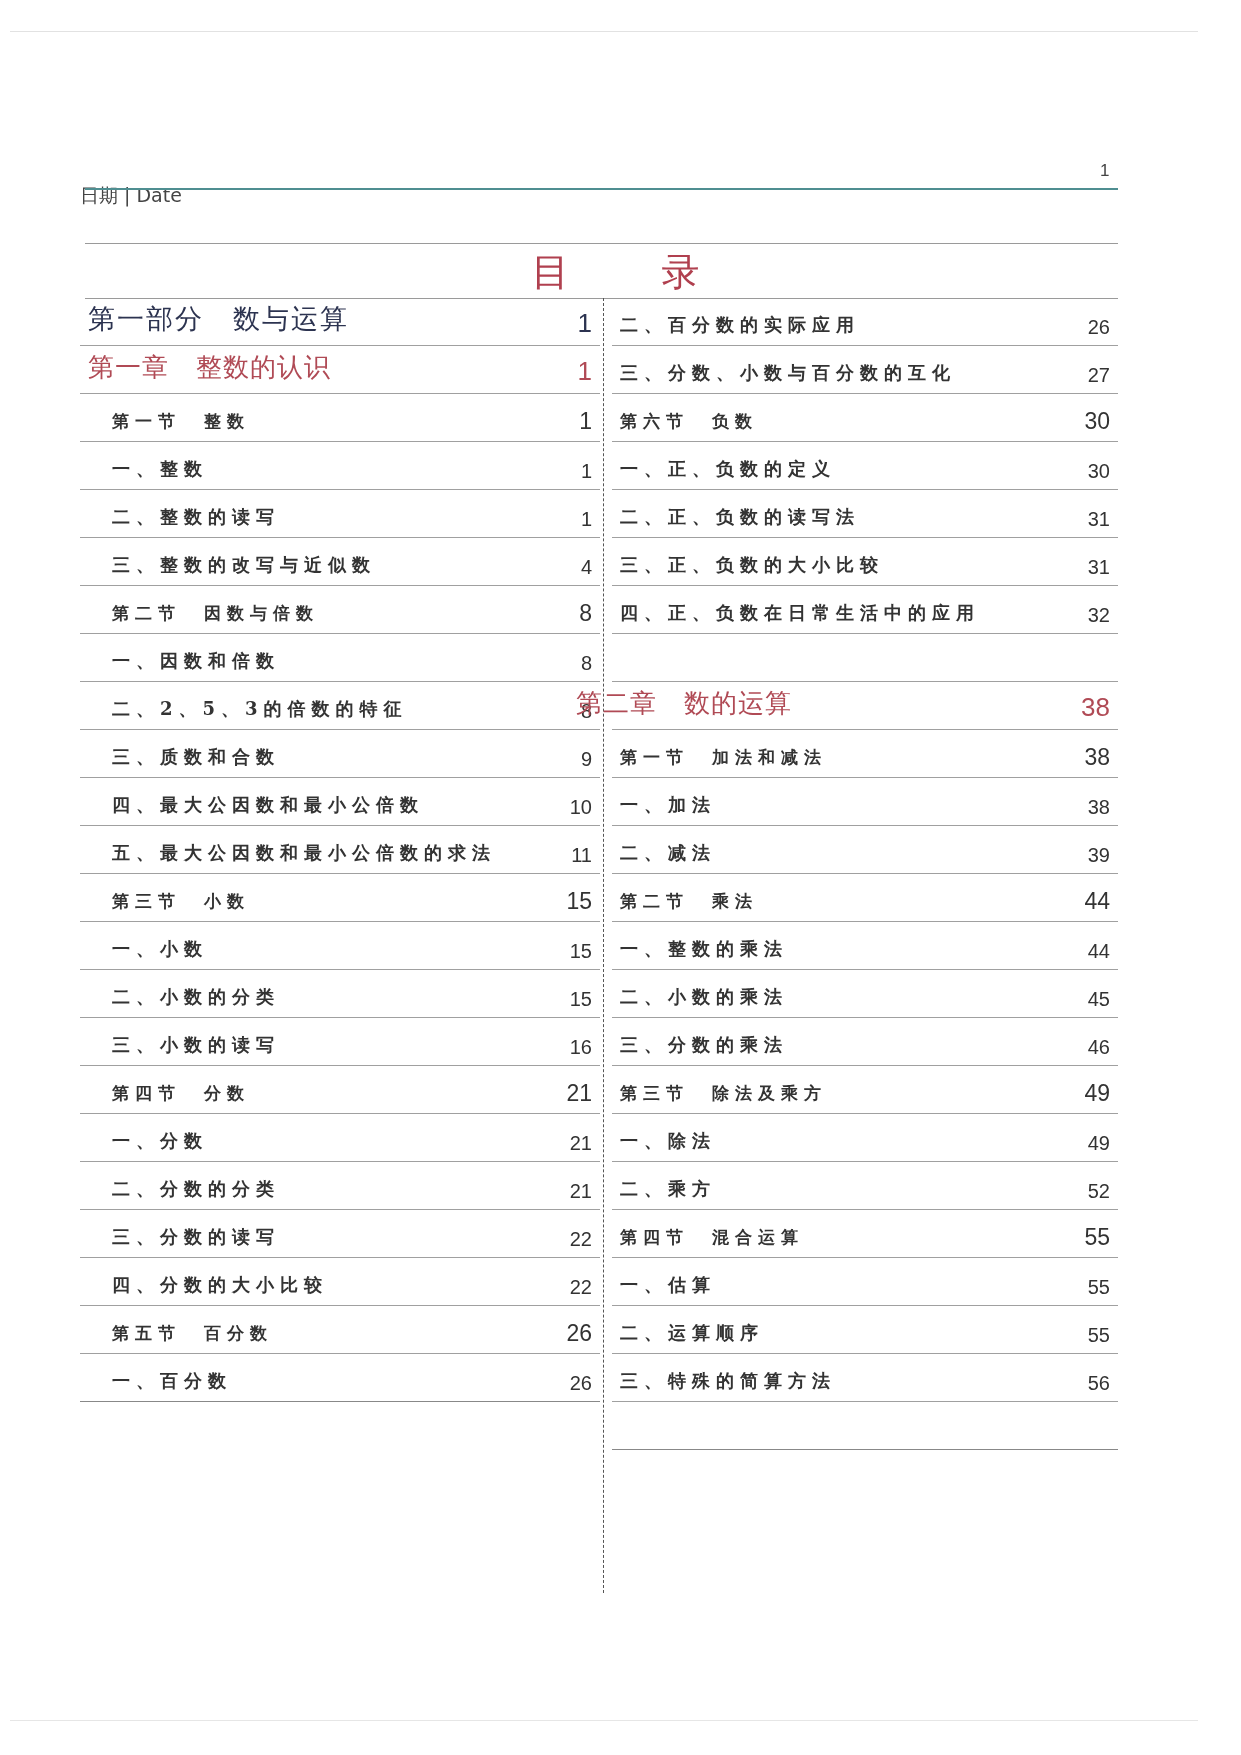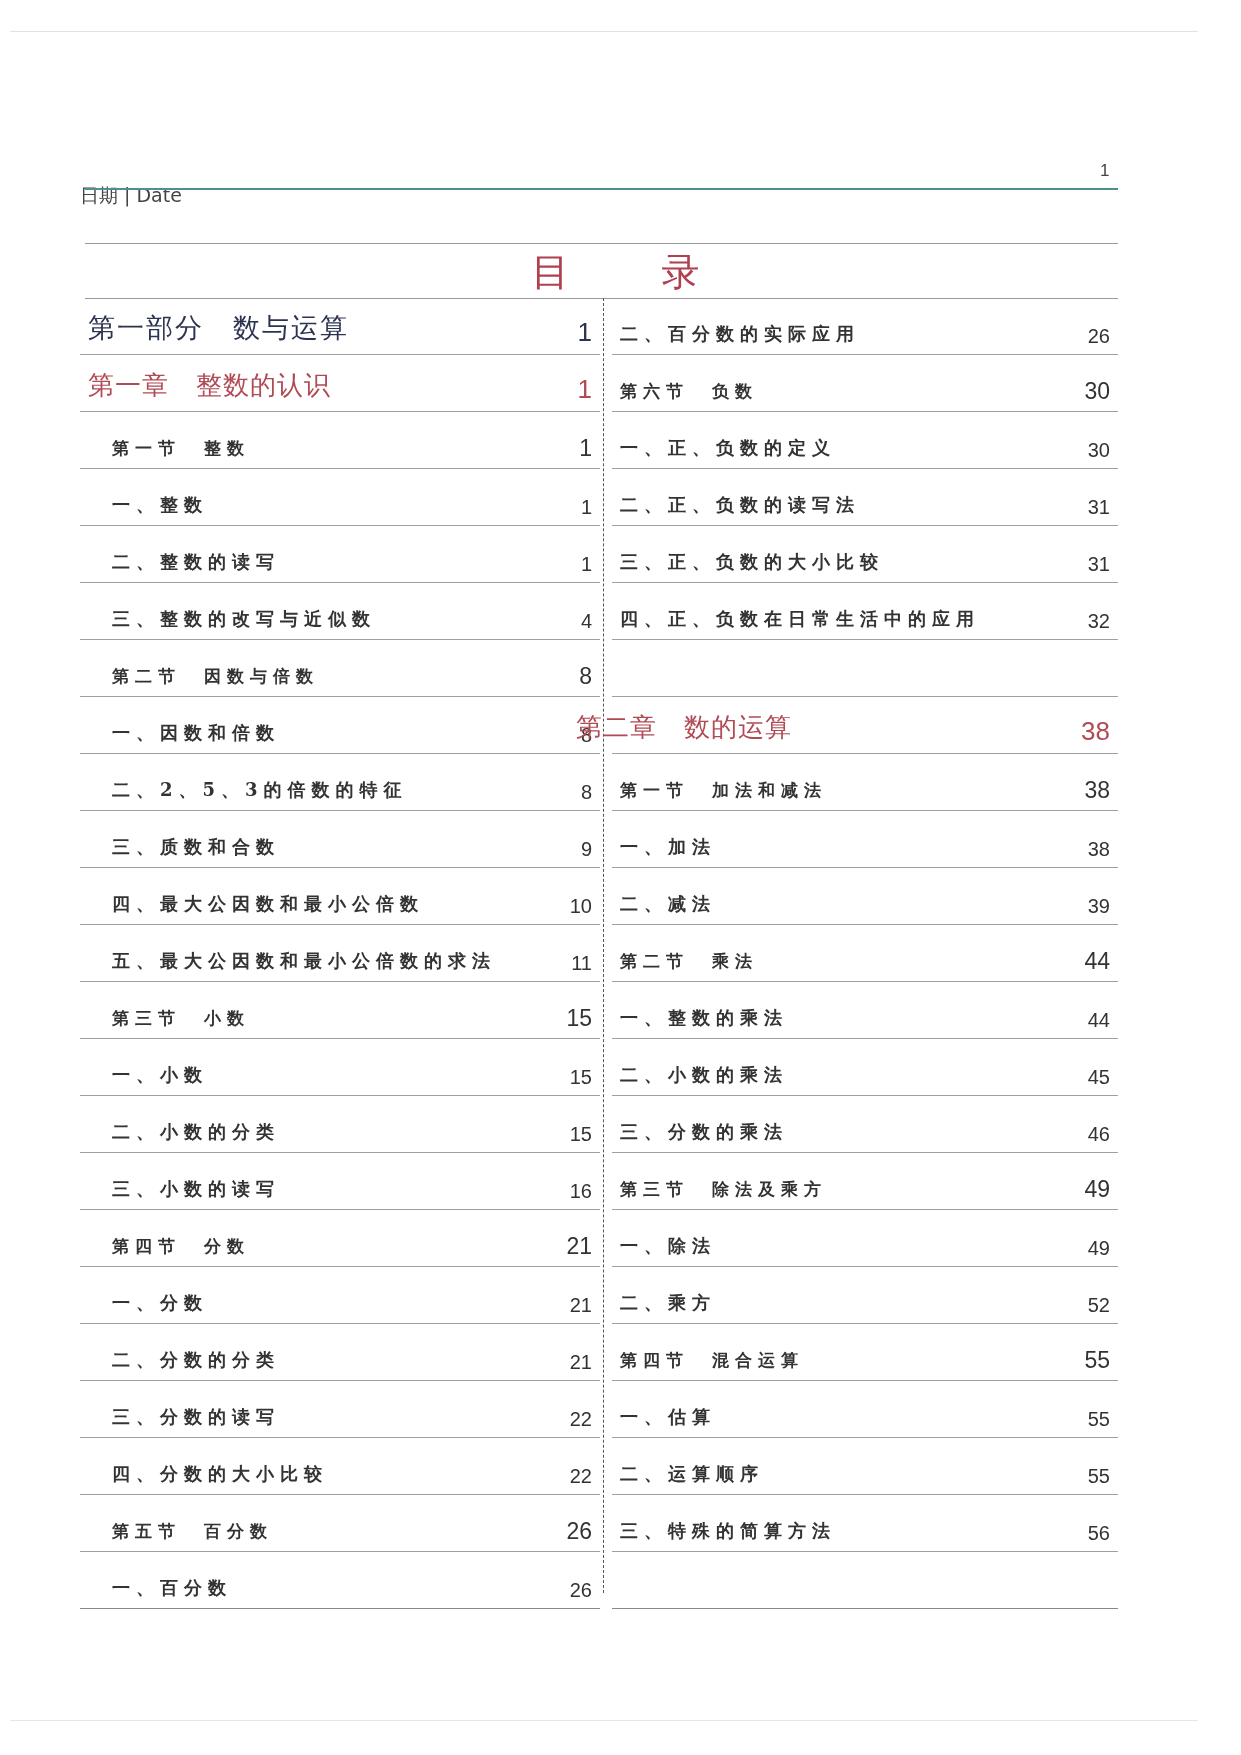--- a/index.html
+++ b/index.html
@@ -13,21 +13,21 @@
               font-family: "Liberation Sans", sans-serif; }
   .teal-rule { position: absolute; left: 85px; top: 188px; width: 1033px; height: 2px; background: #4f8e91; }
   .rule { position: absolute; height: 1px; background: #9a9a9a; }
   .title { position: absolute; left: 15px; width: 1241px; top: 247px; text-align: center;
            font-size: 38px; color: #b0404f; letter-spacing: 40px; font-family: "DejaVu Serif", serif; }
   .divider { position: absolute; left: 603px; top: 298px; height: 1295px; width: 0;
              border-left: 1.5px dashed #555; }
   .col { position: absolute; top: 298px; }
   .col-left { left: 80px; width: 520px; }
   .col-right { left: 612px; width: 506px; }
-  .row { position: relative; height: 48px; border-bottom: 1px solid #a0a0a0; box-sizing: border-box; margin-top: 9px; }
+  .row { position: relative; height: 48px; border-bottom: 1px solid #a0a0a0; box-sizing: border-box; }
   .row .label { position: absolute; left: 0; bottom: 8px; white-space: nowrap;
                 font-family: "DejaVu Serif", serif; }
   .row .pg { position: absolute; right: 8px; bottom: 6px; font-family: "Liberation Sans", sans-serif; }
   .row.part .label { font-size: 27px; color: #2c3350; left: 8px; letter-spacing: 2px; }
   .row.part .pg { font-size: 26px; color: #2c3350; }
   .row.chapter .label { font-size: 26px; color: #b04a55; left: 8px; letter-spacing: 1px; }
   .row.chapter .pg { font-size: 26px; color: #b04a55; }
   .row.section .label { font-size: 17px; color: #333; left: 32px; letter-spacing: 6px; font-weight: bold; }
   .row.section .pg { font-size: 23px; color: #333; }
   .row.item .label { font-size: 18px; color: #333; left: 32px; letter-spacing: 6px; font-weight: bold; }
@@ -146,20 +146,24 @@
     <div class="row item">
       <span class="label">一、百分数</span>
       <span class="pg">26</span>
     </div>
   </div>
 <div class="col col-right">
     <div class="row item">
       <span class="label">二、百分数的实际应用</span>
       <span class="pg">26</span>
     </div>
+    <div class="row item">
+      <span class="label">三、分数、小数与百分数的互化</span>
+      <span class="pg">27</span>
+    </div>
     <div class="row section">
       <span class="label">第六节　负数</span>
       <span class="pg">30</span>
     </div>
     <div class="row item">
       <span class="label">一、正、负数的定义</span>
       <span class="pg">30</span>
     </div>
     <div class="row item">
       <span class="label">二、正、负数的读写法</span>

